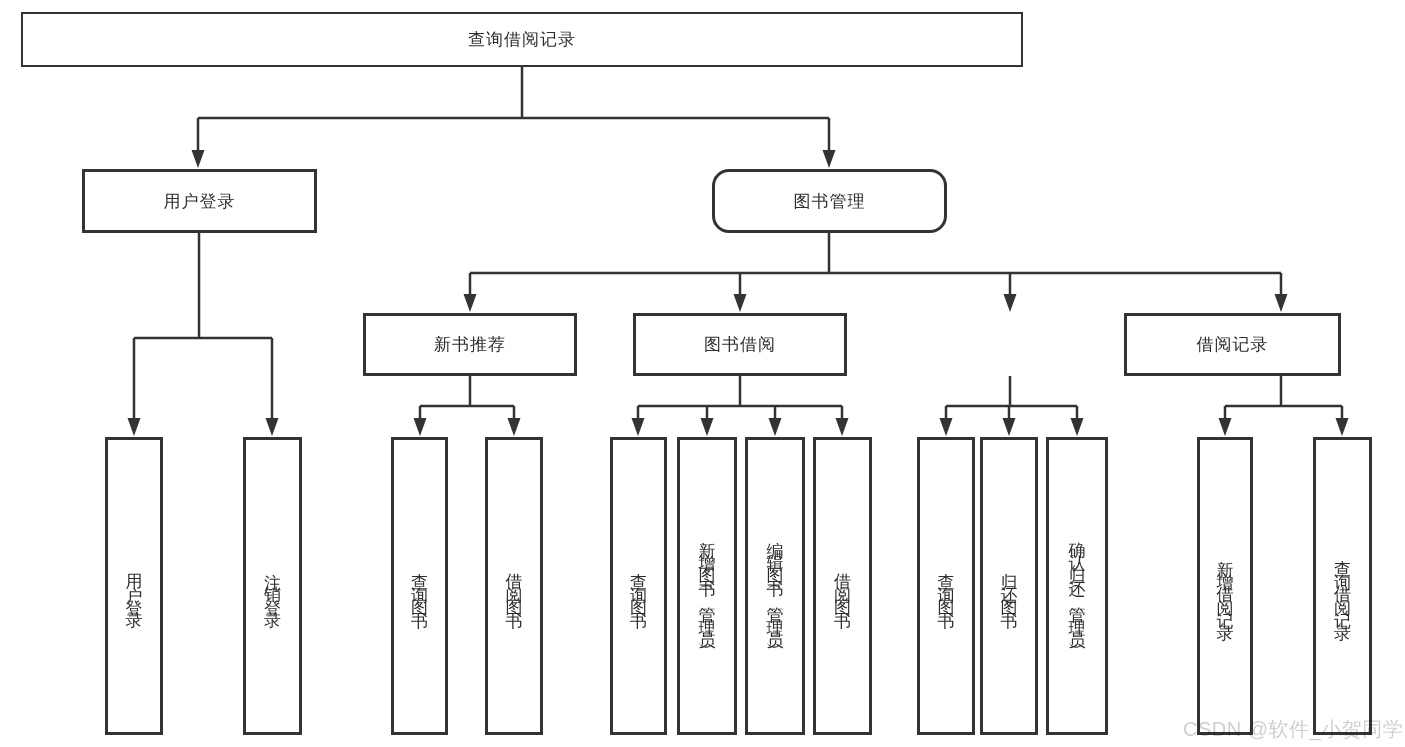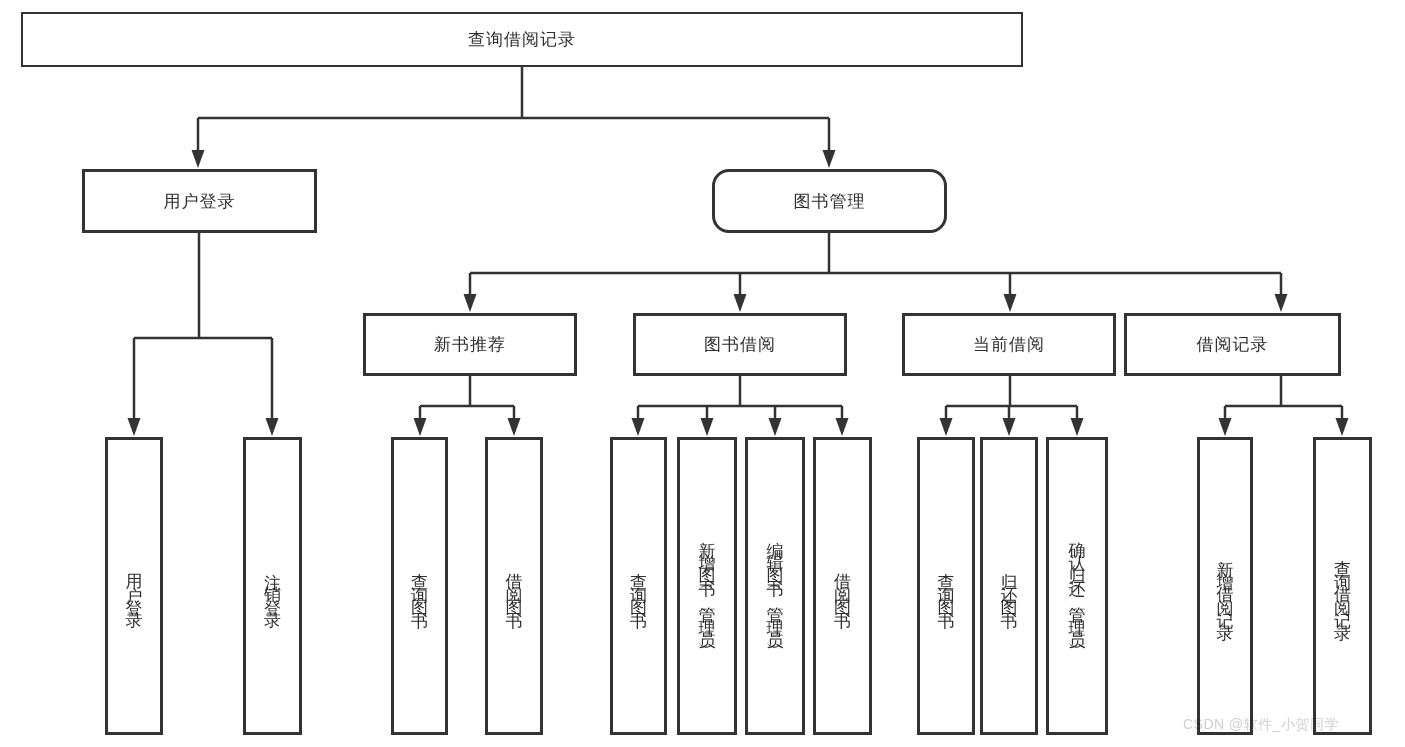--- a/index.html
+++ b/index.html
@@ -35,21 +35,21 @@
     writing-mode: vertical-rl;
     text-orientation: mixed;
     letter-spacing: 13px;
     line-height: 1;
     white-space: nowrap;
   }
   .watermark {
     position: absolute;
     left: 1183px;
     top: 716px;
-    font-size: 14px;
+    font-size: 20px;
     color: #cfcfcf;
     white-space: nowrap;
     mix-blend-mode: multiply;
     z-index: 5;
     letter-spacing: 0.5px;
   }
 </style>
 </head>
 <body>
 
@@ -112,21 +112,20 @@
     </g>
   </svg>
 
   <div class="node root" style="left:21px; top:12px; width:1002px; height:55px;">查询借阅记录</div>
 
   <div class="node" style="left:82px; top:169px; width:235px; height:64px;">用户登录</div>
   <div class="node" style="left:712px; top:169px; width:235px; height:64px;border-radius:17px;">图书管理</div>
 
   <div class="node" style="left:633px; top:313px; width:214px; height:63px;">图书借阅</div>
   <div class="node" style="left:363px; top:313px; width:214px; height:63px;">新书推荐</div>
-  <div class="node" style="left:902px; top:313px; width:214px; height:63px;">当前借阅</div>
   <div class="node" style="left:1124px; top:313px; width:217px; height:63px;">借阅记录</div>
 
   <div class="node" style="left:105px; top:437px; width:58px; height:298px;">
     <span class="vtext">用户登录</span>
   </div>
   <div class="node" style="left:243px; top:437px; width:59px; height:298px;">
     <span class="vtext">注销登录</span>
   </div>
 
   <div class="node" style="left:391px; top:437px; width:57px; height:298px;">

